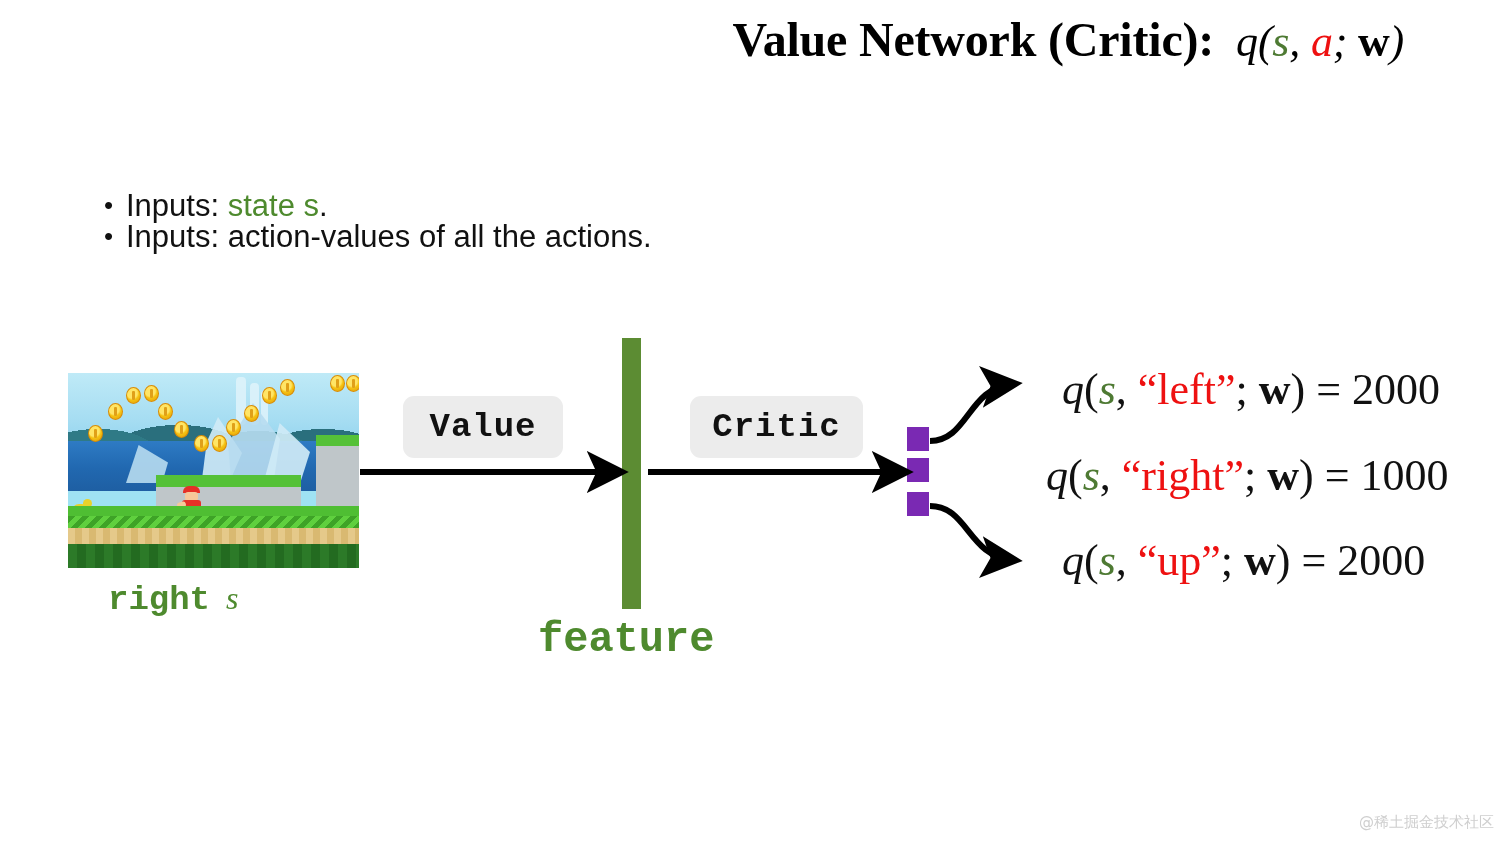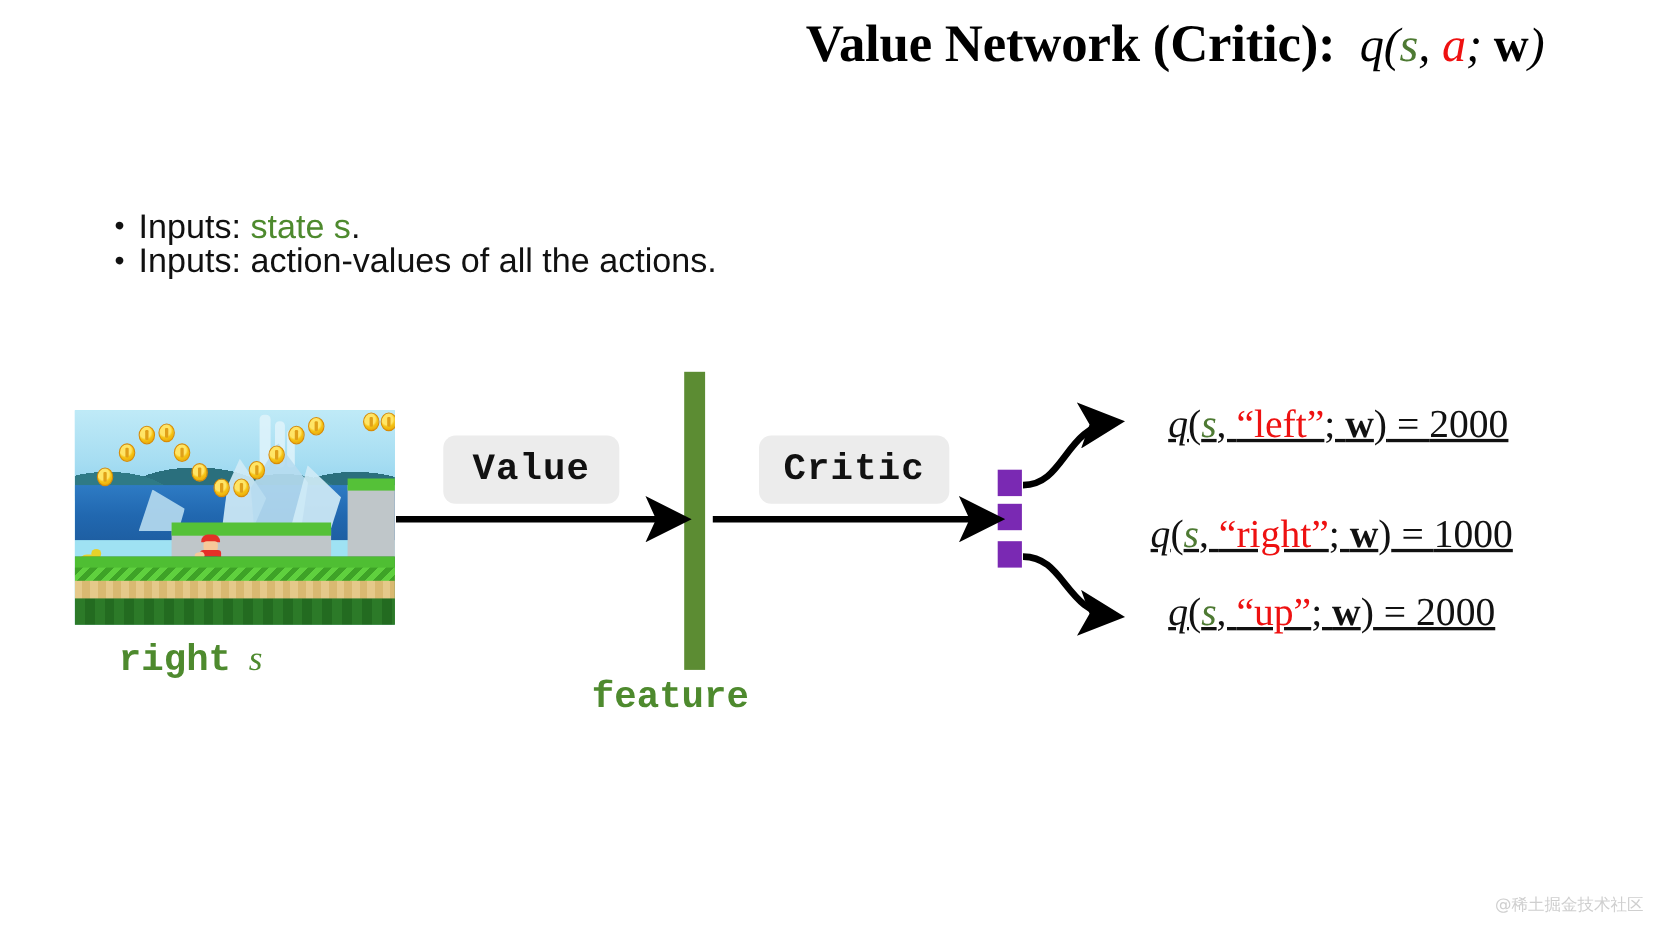--- a/index.html
+++ b/index.html
@@ -195,21 +195,21 @@
     position: absolute;
     left: 622px; top: 338px;
     width: 19px; height: 271px;
     background: #5C8C33;
   }
   #feature-caption {
     position: absolute;
     left: 538px; top: 616px;
     font-family: "Liberation Mono", monospace;
     font-weight: bold;
-    font-size: 34px;
+    font-size: 42px;
     color: #4E8A2E;
     white-space: nowrap;
   }
 
   
   .out-unit {
     position: absolute;
     left: 907px;
     width: 22px; height: 24px;
     background: #7A29B3;
@@ -223,27 +223,26 @@
     position: absolute;
     left: 0; top: 0;
     width: 1512px; height: 850px;
     pointer-events: none;
   }
 
   
   .qeq {
     position: absolute;
     font-family: "Liberation Serif", serif;
-    font-size: 36px;
+    font-size: 44px;
     color: #111111;
     white-space: nowrap;
-    text-decoration: underline;
   }
   #qeq-1 { left: 1062px; top: 364px; }
-  #qeq-2 { left: 1046px; top: 464px; }
+  #qeq-2 { left: 1046px; top: 450px; }
   #qeq-3 { left: 1062px; top: 535px; }
   .qeq .act { color:#EE1111; font-style:normal; }
 
   
   #watermark {
     position: absolute;
     right: 18px; bottom: 18px;
     font-size: 15px;
     color: #CFCFCF;
     font-family: "DejaVu Sans", sans-serif;

